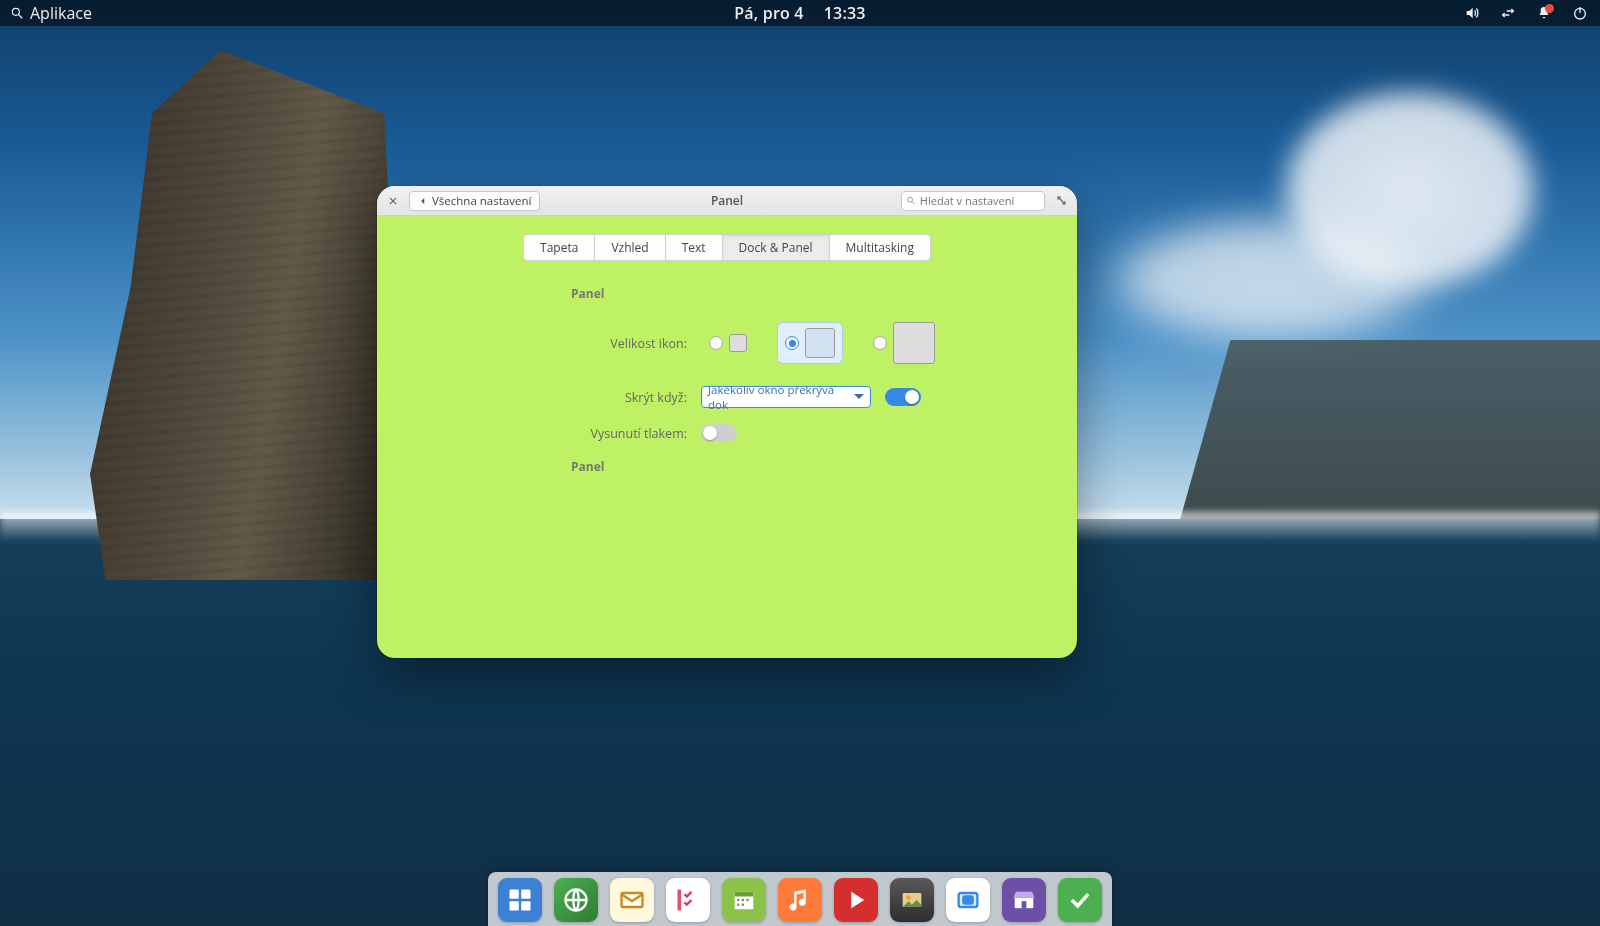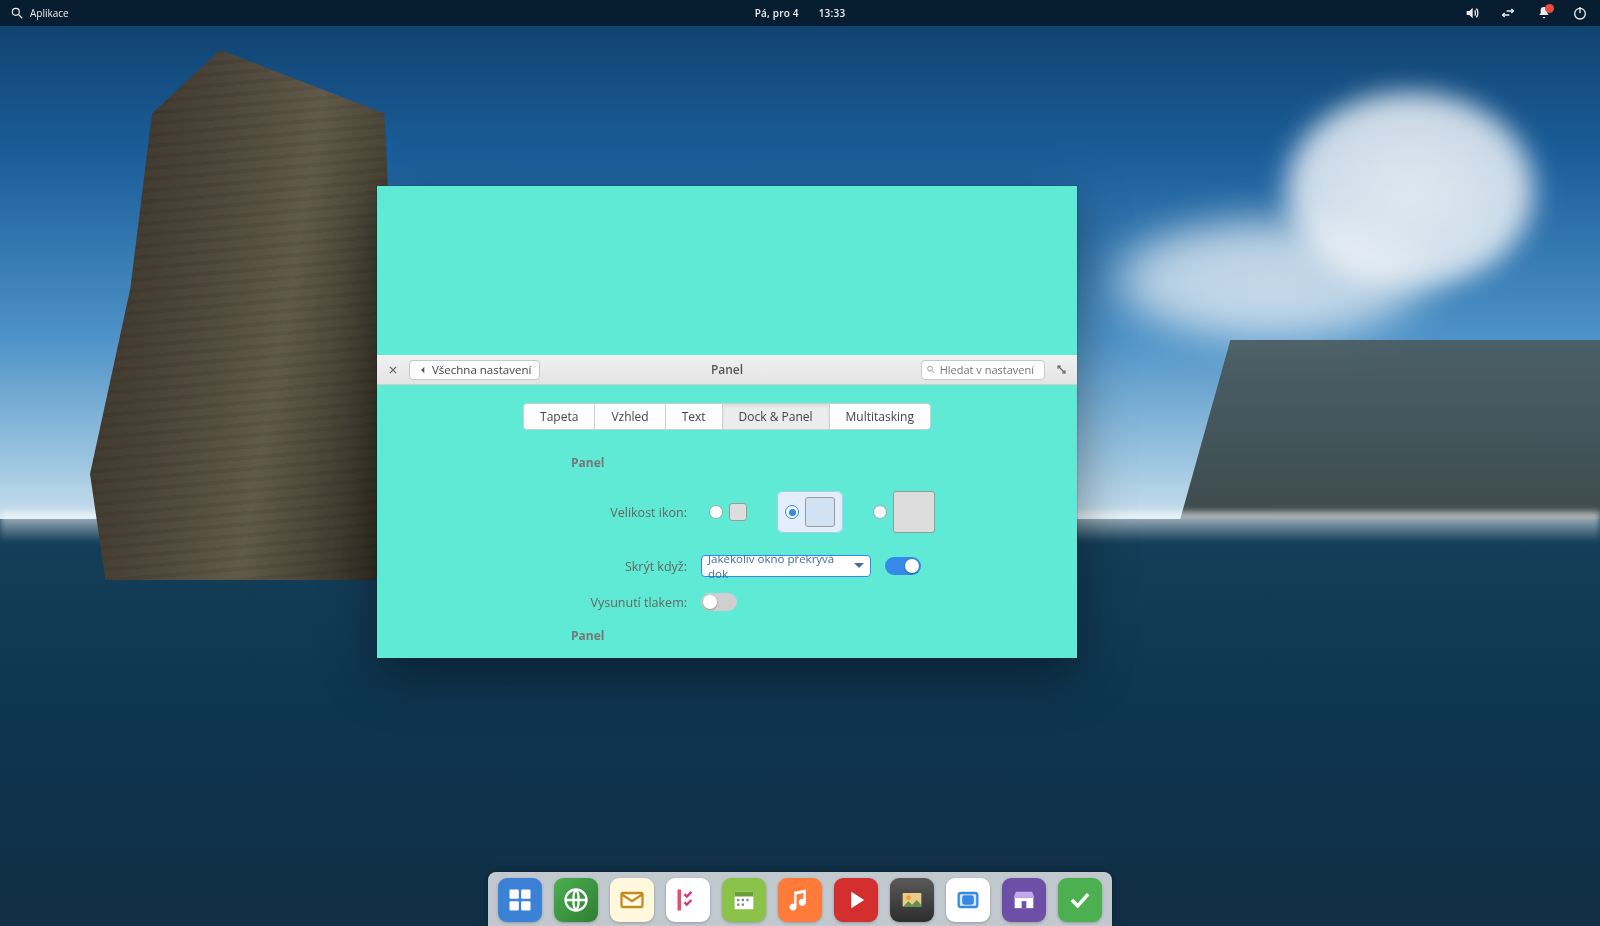--- a/index.html
+++ b/index.html
@@ -29,44 +29,44 @@
   .wallpaper .cliff::after { content:""; position:absolute; inset:0;
     background:repeating-linear-gradient(175deg,rgba(0,0,0,.18) 0 4px,transparent 4px 11px);
     opacity:.35; }
   .wallpaper .shore-r { position:absolute; right:0; top:340px; width:420px; height:180px;
     background:linear-gradient(180deg,#4a5a5d,#2f3b3d);
     clip-path:polygon(12% 0%,100% 0%,100% 100%,0% 100%); filter:blur(.5px); opacity:.9;}
 
   
   .wingpanel { position:absolute; top:0; left:0; right:0; height:26px;
     background:rgba(0,0,0,.55); color:#eee; display:flex; align-items:center;
-    font-size:10px; padding:0 10px; justify-content:space-between; z-index:5;}
+    font-size:16px; padding:0 10px; justify-content:space-between; z-index:5;}
   .wingpanel .left, .wingpanel .right { display:flex; align-items:center; gap:16px;}
   .wingpanel .center { position:absolute; left:50%; transform:translateX(-50%);
     display:flex; gap:20px; font-weight:600; letter-spacing:.2px;}
   .wingpanel .appmenu { display:flex; align-items:center; gap:6px; cursor:pointer;}
   .wingpanel svg { width:14px; height:14px; display:block; }
   .wingpanel .right svg { width:16px; height:16px;}
   .wingpanel .ind { display:flex; align-items:center; justify-content:center; width:20px; height:20px; cursor:pointer;}
   .notif-dot { width:9px; height:9px; border-radius:50%; display:inline-block; vertical-align:top; }
 
   
   .window { position:absolute; left:377px; top:186px; width:700px; height:472px;
-    background:#5eead4; border-radius:0; box-shadow:0 18px 50px rgba(0,0,0,.4),0 0 0 1px rgba(0,0,0,.1);
-    z-index:10; display:flex; flex-direction:column; overflow:hidden;justify-content:flex-end;}
+    background:#bef264; border-radius:18px; box-shadow:0 18px 50px rgba(0,0,0,.4),0 0 0 1px rgba(0,0,0,.1);
+    z-index:10; display:flex; flex-direction:column; overflow:hidden;}
   .titlebar { height:30px; background:linear-gradient(#f1f1f1,#e4e4e4);
     border-bottom:1px solid #cfcfcf; display:flex; align-items:center; padding:0 6px; gap:6px;
     font-size:12px; color:#555; position:relative;}
   .tb-btn { width:20px; height:20px; border-radius:4px; display:flex; align-items:center;
     justify-content:center; cursor:pointer;}
   .tb-back { height:20px; border:1px solid #c7c7c7; border-radius:4px; background:#fcfcfc;
     display:flex; align-items:center; padding:0 8px; gap:4px; cursor:pointer; font-size:11.5px; color:#444;}
   .tb-title { position:absolute; left:50%; transform:translateX(-50%); font-weight:600; color:#555;}
   .tb-right { margin-left:auto; display:flex; gap:6px; align-items:center;}
-  .tb-search { width:124px; height:20px; border:1px solid #c7c7c7; border-radius:4px;
+  .tb-search { width:144px; height:20px; border:1px solid #c7c7c7; border-radius:4px;
     background:#fff; display:flex; align-items:center; padding:0 4px; gap:4px;}
   .tb-search input { border:0; outline:0; width:100%; font-size:11px; color:#666; background:transparent;}
   .tb-search svg { width:11px; height:11px; color:#888;}
 
   .tabs { display:flex; margin:18px auto 10px; border:1px solid #cfcfcf; border-radius:4px; overflow:hidden;
     font-size:12px; width:fit-content;}
   .tab { padding:4px 16px; color:#444; border-right:1px solid #cfcfcf; cursor:pointer; background:#fdfdfd;}
   .tab:last-child{border-right:0;}
   .tab.active { background:#ececec; box-shadow:inset 0 2px 3px rgba(0,0,0,.08);}
 

